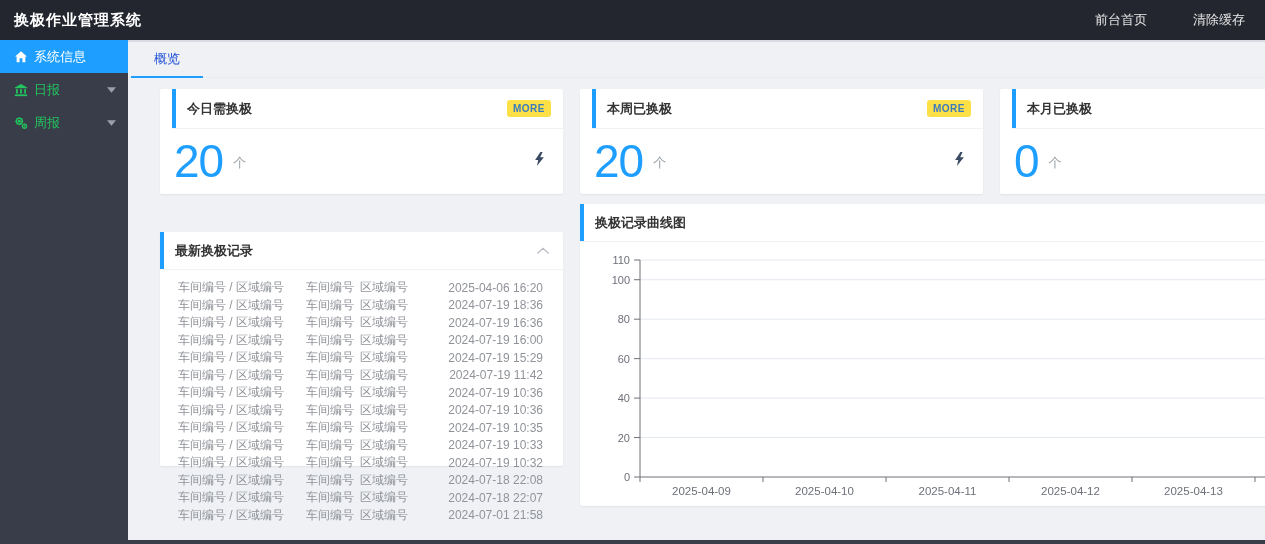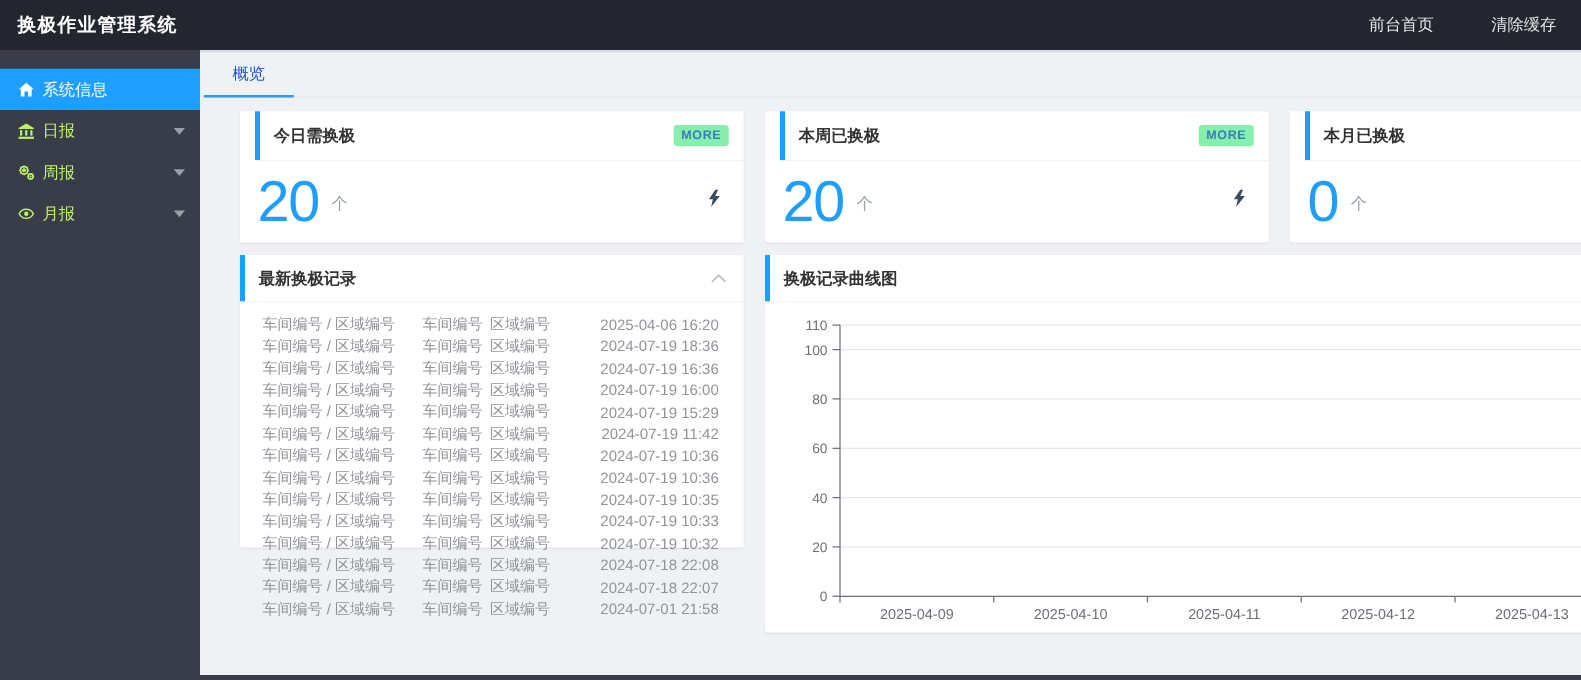--- a/index.html
+++ b/index.html
@@ -12,25 +12,25 @@
   .topbar {
     height:40px; background:#23262e; color:#fff;
     display:flex; align-items:center; padding:0 20px 0 14px;
   }
   .app-title { font-size:15px; font-weight:700; letter-spacing:1px;text-align:center; }
   .topbar-links { margin-left:auto; display:flex; gap:46px; }
   .topbar-link { font-size:13px; color:#e6e6e6; cursor:pointer; text-decoration:none; }
   
   .layout { display:flex; height:504px; }
   .sidebar {
-    width:160px; background:#393d49; flex:none; padding-top:15px;
+    width:128px; background:#393d49; flex:none; padding-top:0;
   }
   .side-item {
     height:33px; display:flex; align-items:center; padding:0 12px 0 14px;
-    color:#bef264; font-size:13px; cursor:pointer; position:relative;
+    color:#22c55e; font-size:13px; cursor:pointer; position:relative;
   }
   .side-item.active { background:#1e9fff; color:#fff; }
   .side-icon { width:20px; display:inline-flex; align-items:center; flex:none; }
   .side-icon svg { display:block; }
   .side-label { flex:1; white-space:nowrap; }
   .side-caret { color:#9aa0ab; display:inline-flex; }
   
   .main {
     flex:1; border-top:2px solid #d8dbe2; overflow:hidden;
     display:flex; flex-direction:column;
@@ -54,39 +54,39 @@
   .stat-card { width:403px; height:105px; }
   .card-head {
     height:40px; display:flex; align-items:center; position:relative;
     border-bottom:1px solid #f2f2f2; padding-left:15px;margin-left:12px;
   }
   .accent {
     position:absolute; left:0; top:0; width:4px; height:100%; background:#1e9fff;
   }
   .card-title { font-size:13px; font-weight:700; color:#333; }
   .more-badge {
-    margin-left:auto; margin-right:12px; background:#86efac; color:#3a7bbf;
+    margin-left:auto; margin-right:12px; background:#fde047; color:#3a7bbf;
     font-size:10px; font-weight:700; padding:3px 6px; border-radius:3px;
     letter-spacing:0.5px; cursor:pointer;
   }
   .card-body {
     height:64px; display:flex; align-items:center; padding-left:14px; position:relative;
   }
   .stat-value { font-size:46px; color:#1e9fff; line-height:1; letter-spacing:-1px; }
   .stat-unit { font-size:13px; color:#98a0a6; margin-left:10px; margin-top:4px; }
   .bolt-wrap {
     position:absolute; right:18px; top:50%; transform:translateY(-50%); color:#3a4a63;
   }
   
   .panels-row { display:flex; gap:17px; margin-top:10px; width:max-content; }
   .panel-head {
     height:38px; display:flex; align-items:center; position:relative;
     border-bottom:1px solid #f2f2f2; padding-left:15px;
   }
-  .records-panel { width:403px; height:234px; }
+  .records-panel { width:403px; height:234px;margin-top:28px; }
   .chart-panel { width:823px; height:302px; }
   .chev { margin-left:auto; margin-right:14px; color:#b9bcc2; cursor:pointer; display:inline-flex; }
   .records-body { padding:9px 20px 0 18px; }
   .record-row {
     display:flex; height:17.5px; align-items:center;
     font-size:12px; color:#909399; white-space:nowrap;
   }
   .rr-main { width:128px; }
   .rr-ws { width:54px; }
   .rr-area { flex:1; }
@@ -149,34 +149,20 @@
           </svg>
         </span>
     <span class="side-label">周报</span>
     <span class="side-caret">
       <svg viewBox="0 0 10 6" width="9" height="6">
             <path d="M0 0H10L5 6Z" fill="currentColor"></path>
           </svg>
     </span>
   </div>
 
-  <div class="side-item">
-    <span class="side-icon">
-          <svg viewBox="0 0 16 16" width="14" height="14">
-            <path d="M1.5 8C3 5 5.3 3.8 8 3.8 10.7 3.8 13 5 14.5 8 13 11 10.7 12.2 8 12.2 5.3 12.2 3 11 1.5 8Z" fill="none" stroke="currentColor" stroke-width="1.4"></path>
-            <circle cx="8" cy="8" r="2" fill="currentColor"></circle>
-          </svg>
-        </span>
-    <span class="side-label">月报</span>
-    <span class="side-caret">
-      <svg viewBox="0 0 10 6" width="9" height="6">
-            <path d="M0 0H10L5 6Z" fill="currentColor"></path>
-          </svg>
-    </span>
-  </div>
 
 </aside>
 
   <main class="main">
     <div class="tabbar">
       <div class="tab active">
         <span>概览</span>
       </div>
     </div>
 

